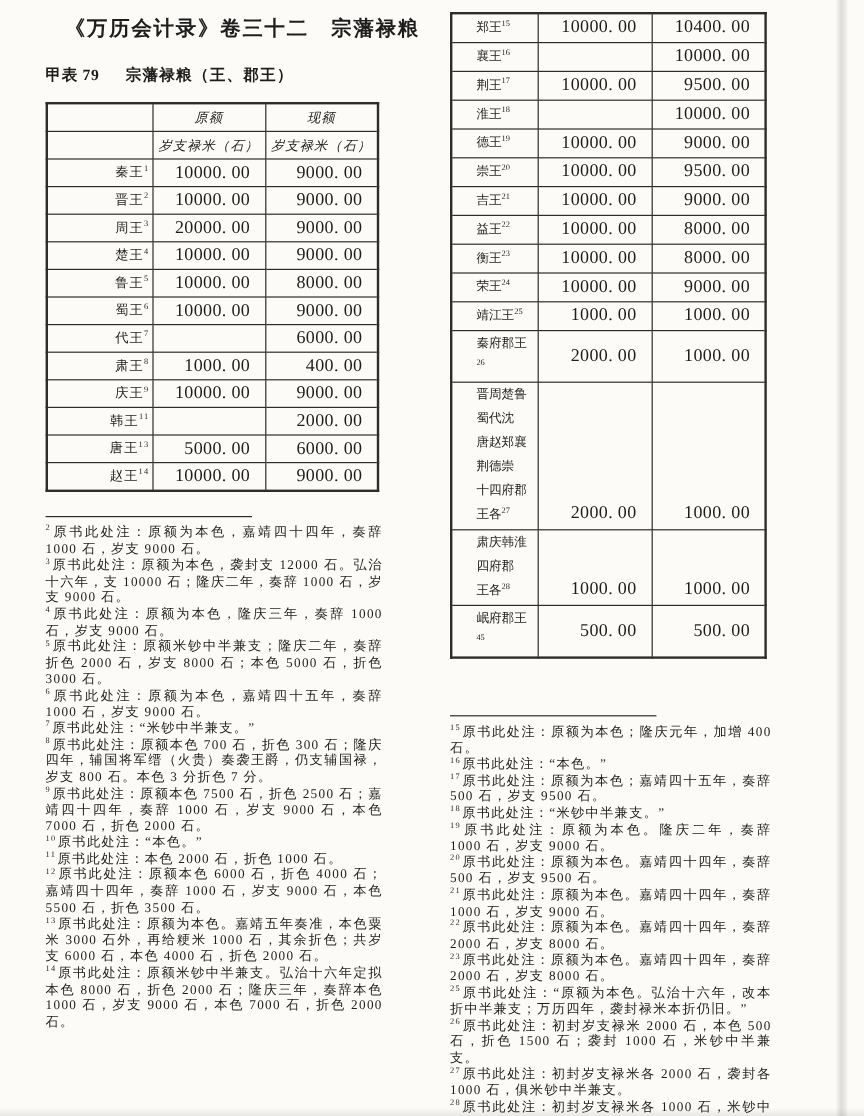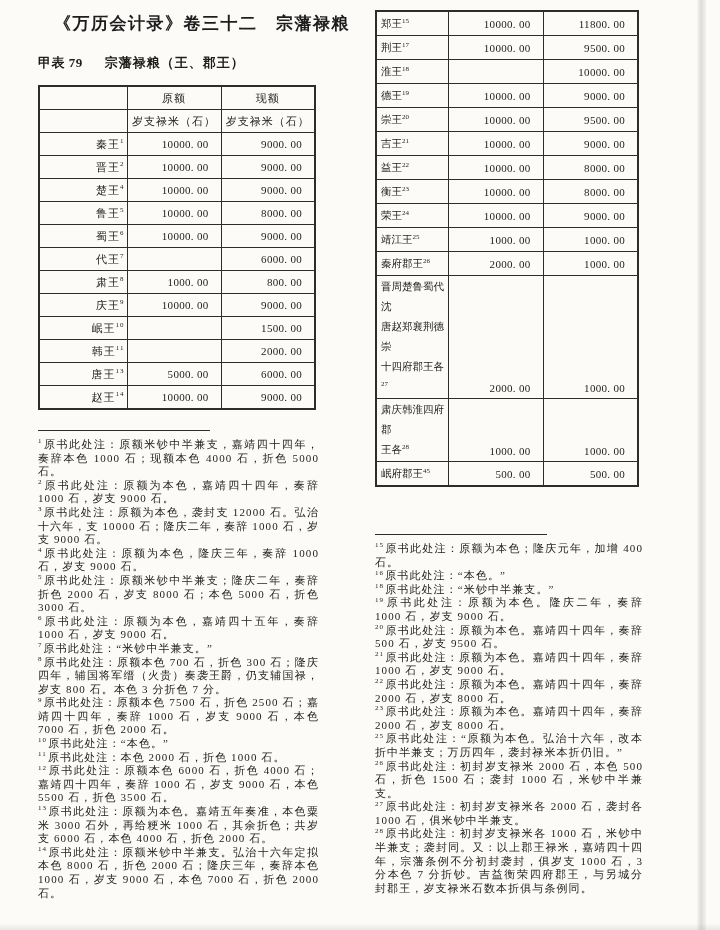--- a/index.html
+++ b/index.html
@@ -15,27 +15,27 @@
   .col-left{position:absolute;left:38px;top:12px;width:284px;}
   .col-right{position:absolute;left:375px;top:10px;width:268px;}
   .title{font-size:17px;font-weight:bold;letter-spacing:1.5px;margin:0 0 19px 16px;white-space:nowrap;}
   .caption{font-size:13px;font-weight:bold;margin:0 0 13px 0;letter-spacing:.5px;}
   .caption .cap-name{margin-left:22px;letter-spacing:1px;}
   table.dtable{border-collapse:collapse;table-layout:fixed;background:transparent;}
   table.dtable th,table.dtable td{border:1px solid #2d2d2a;overflow:hidden;}
   table.dtable{border:2px solid #2d2d2a;}
   #left-table{width:276px;}
   #right-table{width:262px;}
-  #left-table th{height:20px;font-size:11px;font-weight:normal;text-align:center;letter-spacing:1px;}
+  #left-table th{height:20px;font-size:11px;font-weight:normal;text-align:center;letter-spacing:1px;font-style:italic;}
   #left-table td{height:19px;text-align:right;}
   #right-table td{height:21px;}
   td.name{font-size:11px;letter-spacing:1px;padding:1px 2px 1px 7px;line-height:20px;vertical-align:middle;}
-  #right-table td.name{padding-left:4px;letter-spacing:0;font-size:10.5px;}
+  #right-table td.name{padding-left:20px;letter-spacing:0;font-size:10.5px;}
   td.name sup,.fn sup{font-size:7px;line-height:0;}
-  td.num{font-size:11px;text-align:right;padding-right:12px;vertical-align:middle;letter-spacing:.3px;}
+  td.num{font-size:15px;text-align:right;padding-right:12px;vertical-align:middle;letter-spacing:.3px;}
   tr.multi td.num{vertical-align:bottom;padding-bottom:4px;}
   .fn-sep{border-top:1px solid #2d2d2a;width:172px;margin:0 0 7px 0;}
   .sep-left{margin-top:20px;}
   .sep-right{margin-top:47px;}
   .footnotes{font-size:11px;letter-spacing:1.1px;line-height:13.6px;text-align:justify;}
   .col-left .footnotes{width:281px;}
   .col-right .footnotes{width:268px;}
   .fn{margin:0;}
   .fn sup{margin-right:1px;}
 </style>
@@ -70,20 +70,25 @@
           <td class="name">秦王<sup>1</sup></td>
           <td class="num">10000. 00</td>
           <td class="num">9000. 00</td>
         </tr>
         <tr>
           <td class="name">晋王<sup>2</sup></td>
           <td class="num">10000. 00</td>
           <td class="num">9000. 00</td>
         </tr>
         <tr>
+          <td class="name">周王<sup>3</sup></td>
+          <td class="num">20000. 00</td>
+          <td class="num">9000. 00</td>
+        </tr>
+        <tr>
           <td class="name">楚王<sup>4</sup></td>
           <td class="num">10000. 00</td>
           <td class="num">9000. 00</td>
         </tr>
         <tr>
           <td class="name">鲁王<sup>5</sup></td>
           <td class="num">10000. 00</td>
           <td class="num">8000. 00</td>
         </tr>
         <tr>
@@ -92,52 +97,46 @@
           <td class="num">9000. 00</td>
         </tr>
         <tr>
           <td class="name">代王<sup>7</sup></td>
           <td class="num"></td>
           <td class="num">6000. 00</td>
         </tr>
         <tr>
           <td class="name">肃王<sup>8</sup></td>
           <td class="num">1000. 00</td>
-          <td class="num">800. 00</td>
+          <td class="num">400. 00</td>
         </tr>
         <tr>
           <td class="name">庆王<sup>9</sup></td>
           <td class="num">10000. 00</td>
           <td class="num">9000. 00</td>
-        </tr>
-        <tr>
-          <td class="name">岷王<sup>10</sup></td>
-          <td class="num"></td>
-          <td class="num">1500. 00</td>
         </tr>
         <tr>
           <td class="name">韩王<sup>11</sup></td>
           <td class="num"></td>
           <td class="num">2000. 00</td>
         </tr>
         <tr>
           <td class="name">唐王<sup>13</sup></td>
           <td class="num">5000. 00</td>
           <td class="num">6000. 00</td>
         </tr>
         <tr>
           <td class="name">赵王<sup>14</sup></td>
           <td class="num">10000. 00</td>
           <td class="num">9000. 00</td>
         </tr>
       </tbody>
   </table>
   <div class="fn-sep sep-left"></div>
   <div class="footnotes">
-      <div class="fn"><sup>1</sup>原书此处注：原额米钞中半兼支，嘉靖四十四年，奏辞本色 1000 石；现额本色 4000 石，折色 5000 石。</div>
       <div class="fn"><sup>2</sup>原书此处注：原额为本色，嘉靖四十四年，奏辞 1000 石，岁支 9000 石。</div>
       <div class="fn"><sup>3</sup>原书此处注：原额为本色，袭封支 12000 石。弘治十六年，支 10000 石；隆庆二年，奏辞 1000 石，岁支 9000 石。</div>
       <div class="fn"><sup>4</sup>原书此处注：原额为本色，隆庆三年，奏辞 1000 石，岁支 9000 石。</div>
       <div class="fn"><sup>5</sup>原书此处注：原额米钞中半兼支；隆庆二年，奏辞折色 2000 石，岁支 8000 石；本色 5000 石，折色 3000 石。</div>
       <div class="fn"><sup>6</sup>原书此处注：原额为本色，嘉靖四十五年，奏辞 1000 石，岁支 9000 石。</div>
       <div class="fn"><sup>7</sup>原书此处注：“米钞中半兼支。”</div>
       <div class="fn"><sup>8</sup>原书此处注：原额本色 700 石，折色 300 石；隆庆四年，辅国将军缙（火贵）奏袭王爵，仍支辅国禄，岁支 800 石。本色 3 分折色 7 分。</div>
       <div class="fn"><sup>9</sup>原书此处注：原额本色 7500 石，折色 2500 石；嘉靖四十四年，奏辞 1000 石，岁支 9000 石，本色 7000 石，折色 2000 石。</div>
       <div class="fn"><sup>10</sup>原书此处注：“本色。”</div>
       <div class="fn"><sup>11</sup>原书此处注：本色 2000 石，折色 1000 石。</div>
@@ -151,21 +150,26 @@
   <table class="dtable" id="right-table">
     <colgroup>
         <col style="width:72px">
         <col style="width:95px">
         <col style="width:95px">
       </colgroup>
     <tbody>
         <tr>
           <td class="name">郑王<sup>15</sup></td>
           <td class="num">10000. 00</td>
-          <td class="num">11800. 00</td>
+          <td class="num">10400. 00</td>
+        </tr>
+        <tr>
+          <td class="name">襄王<sup>16</sup></td>
+          <td class="num"></td>
+          <td class="num">10000. 00</td>
         </tr>
         <tr>
           <td class="name">荆王<sup>17</sup></td>
           <td class="num">10000. 00</td>
           <td class="num">9500. 00</td>
         </tr>
         <tr>
           <td class="name">淮王<sup>18</sup></td>
           <td class="num"></td>
           <td class="num">10000. 00</td>
@@ -224,20 +228,21 @@
           <td class="name">岷府郡王<sup>45</sup></td>
           <td class="num">500. 00</td>
           <td class="num">500. 00</td>
         </tr>
       </tbody>
   </table>
   <div class="fn-sep sep-right"></div>
   <div class="footnotes">
       <div class="fn"><sup>15</sup>原书此处注：原额为本色；隆庆元年，加增 400 石。</div>
       <div class="fn"><sup>16</sup>原书此处注：“本色。”</div>
+      <div class="fn"><sup>17</sup>原书此处注：原额为本色；嘉靖四十五年，奏辞 500 石，岁支 9500 石。</div>
       <div class="fn"><sup>18</sup>原书此处注：“米钞中半兼支。”</div>
       <div class="fn"><sup>19</sup>原书此处注：原额为本色。隆庆二年，奏辞 1000 石，岁支 9000 石。</div>
       <div class="fn"><sup>20</sup>原书此处注：原额为本色。嘉靖四十四年，奏辞 500 石，岁支 9500 石。</div>
       <div class="fn"><sup>21</sup>原书此处注：原额为本色。嘉靖四十四年，奏辞 1000 石，岁支 9000 石。</div>
       <div class="fn"><sup>22</sup>原书此处注：原额为本色。嘉靖四十四年，奏辞 2000 石，岁支 8000 石。</div>
       <div class="fn"><sup>23</sup>原书此处注：原额为本色。嘉靖四十四年，奏辞 2000 石，岁支 8000 石。</div>
       <div class="fn"><sup>25</sup>原书此处注：“原额为本色。弘治十六年，改本折中半兼支；万历四年，袭封禄米本折仍旧。”</div>
       <div class="fn"><sup>26</sup>原书此处注：初封岁支禄米 2000 石，本色 500 石，折色 1500 石；袭封 1000 石，米钞中半兼支。</div>
       <div class="fn"><sup>27</sup>原书此处注：初封岁支禄米各 2000 石，袭封各 1000 石，俱米钞中半兼支。</div>
       <div class="fn"><sup>28</sup>原书此处注：初封岁支禄米各 1000 石，米钞中半兼支；袭封同。又：以上郡王禄米，嘉靖四十四年，宗藩条例不分初封袭封，俱岁支 1000 石，3 分本色 7 分折钞。吉益衡荣四府郡王，与另城分封郡王，岁支禄米石数本折俱与条例同。</div>

